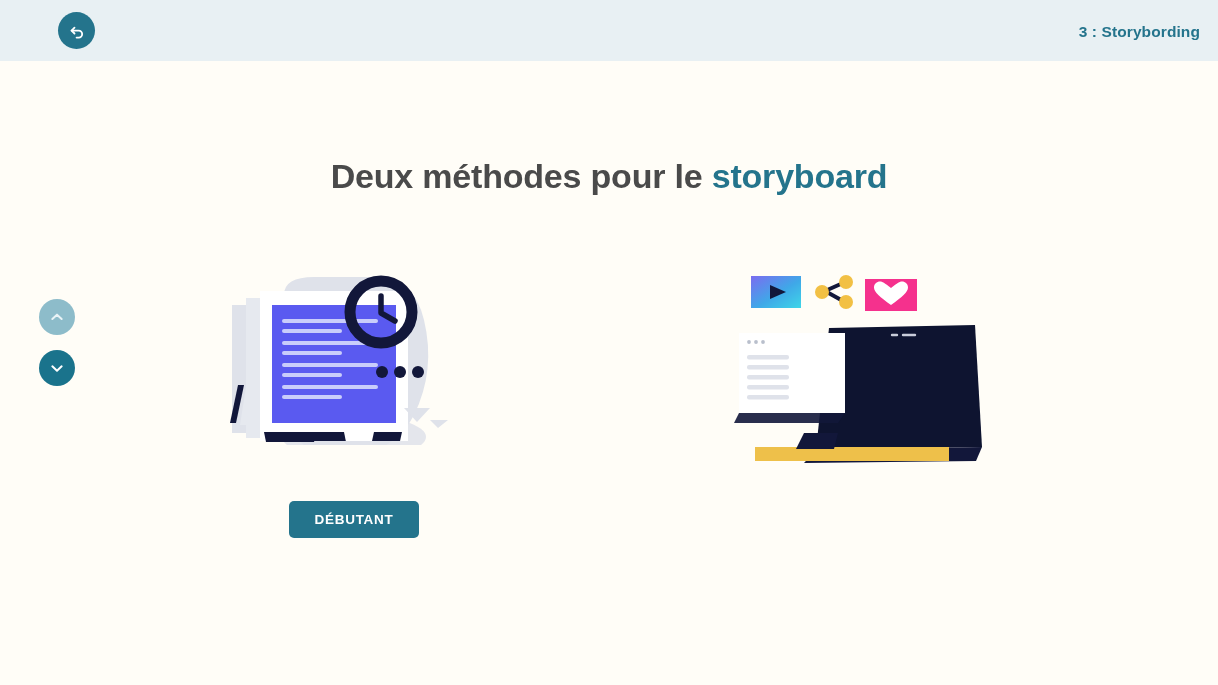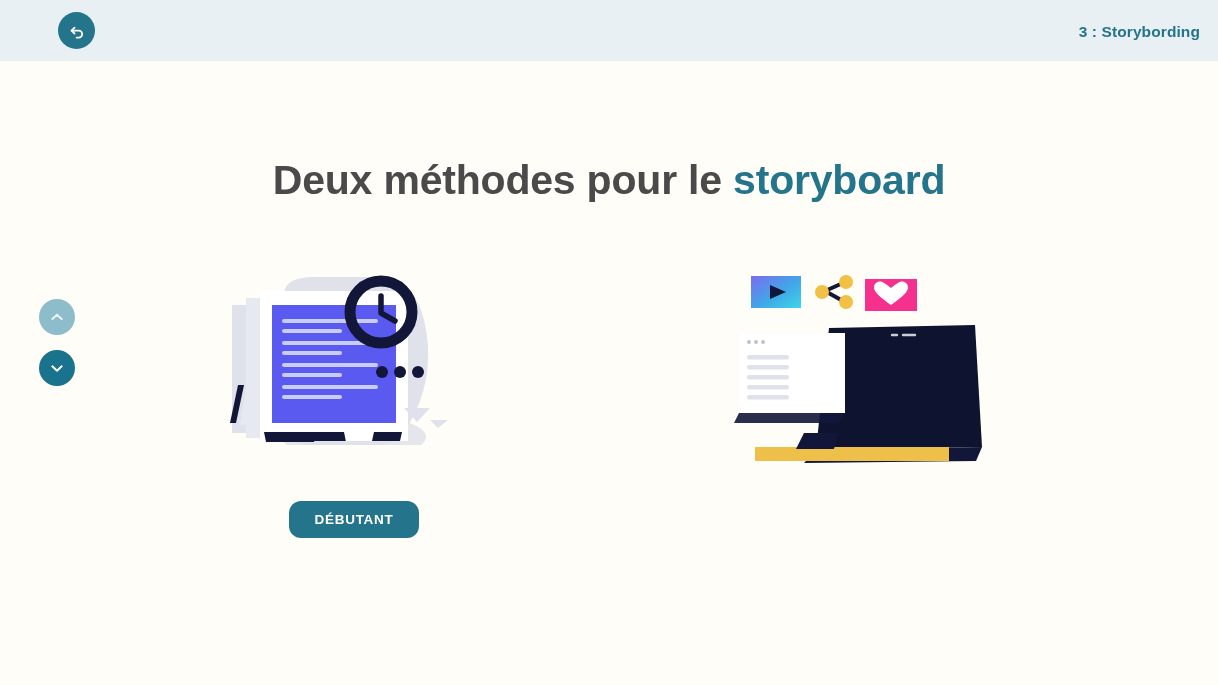--- a/index.html
+++ b/index.html
@@ -40,40 +40,40 @@
     cursor:pointer; border:none; margin-bottom:15px;
   }
   .nav-up   { background:#8dbcca; }
   .nav-down { background:#1a738c; }
   .nav-circle svg { display:block; }
 
   
   .page-title {
     position:absolute; left:0; top:157px; width:1218px;
     text-align:center;
-    font-size:41px; font-weight:bold; color:#4a4a4a;
+    font-size:34px; font-weight:bold; color:#4a4a4a;
     letter-spacing:-0.2px;
   }
   .page-title .accent { color:#24748c; }
 
   
   .cards {
     position:absolute; left:0; top:265px; width:1218px;
     display:flex; justify-content:center;
   }
   .card {
     width:510px;
     display:flex; flex-direction:column; align-items:center;
   }
   .illus { width:260px; height:210px; position:relative; }
   .cta {
     margin-top:26px;
     background:#24748c; color:#ffffff;
     font-size:13.5px; font-weight:bold; letter-spacing:0.7px;
-    padding:11px 26px; border:none; border-radius:12px;
+    padding:11px 26px; border:none; border-radius:5px;
     cursor:pointer; min-width:124px;
     font-family:"Liberation Sans", sans-serif;
   }
 </style>
 </head>
 <body>
 
 <div class="header">
   <button class="back-btn">
     <span>

